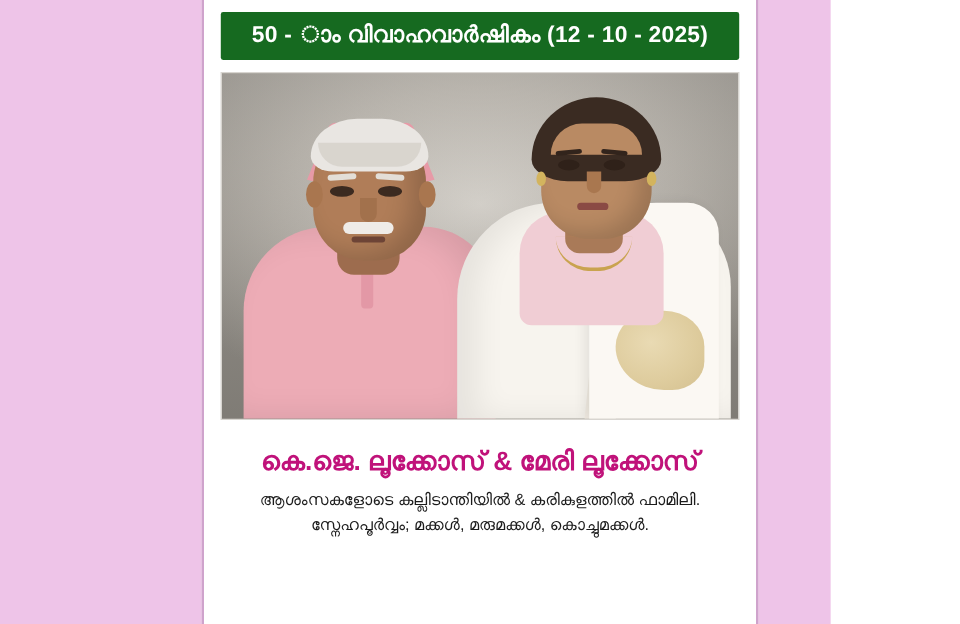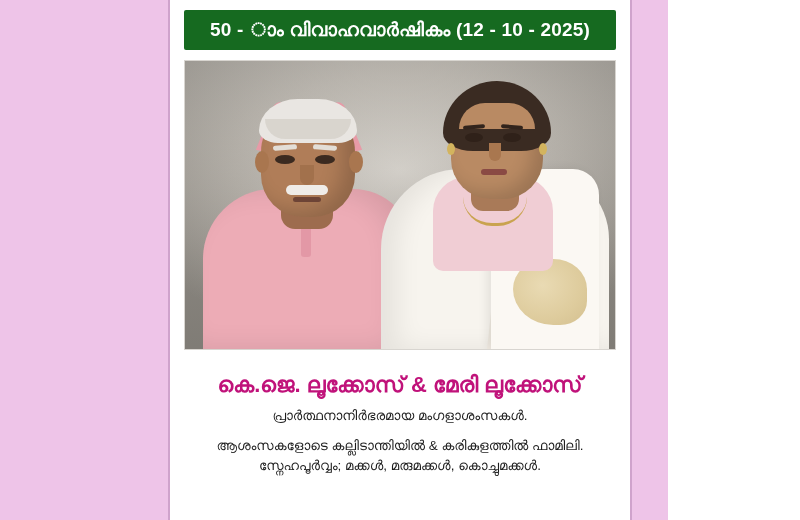--- a/index.html
+++ b/index.html
@@ -14,20 +14,21 @@
     font-family: "Liberation Sans", sans-serif;
   }
   .stage {
     position: relative;
     width: 668px;
     height: 520px;
     background: #eec4e8;
     display: flex;
     align-items: center;
     justify-content: center;
+    padding-left: 24px;
   }
   
   .side-left, .side-right {
     position: absolute;
     top: 0;
     bottom: 0;
     width: 168px;
     background: #eec4e8;
   }
   .side-left { left: 0; }
@@ -471,21 +472,20 @@
         <div class="woman-nose"></div>
         <div class="woman-mouth"></div>
         <div class="woman-earring-l"></div>
         <div class="woman-earring-r"></div>
       </div>
     </div>
 
     <div class="text-block">
       <div class="names">കെ.ജെ. ലൂക്കോസ് &amp; മേരി ലൂക്കോസ്</div>
       <div class="msg">
-        <span class="msg-line">പ്രാർത്ഥനാനിർഭരമായ മംഗളാശംസകൾ.</span>
       </div>
       <div class="signoff">
         <span class="signoff-line">ആശംസകളോടെ കല്ലിടാന്തിയിൽ &amp; കരികുളത്തിൽ ഫാമിലി.</span>
         <span class="signoff-line">സ്നേഹപൂർവ്വം; മക്കൾ, മരുമക്കൾ, കൊച്ചുമക്കൾ.</span>
       </div>
     </div>
 
   </div>
 </div>
 

